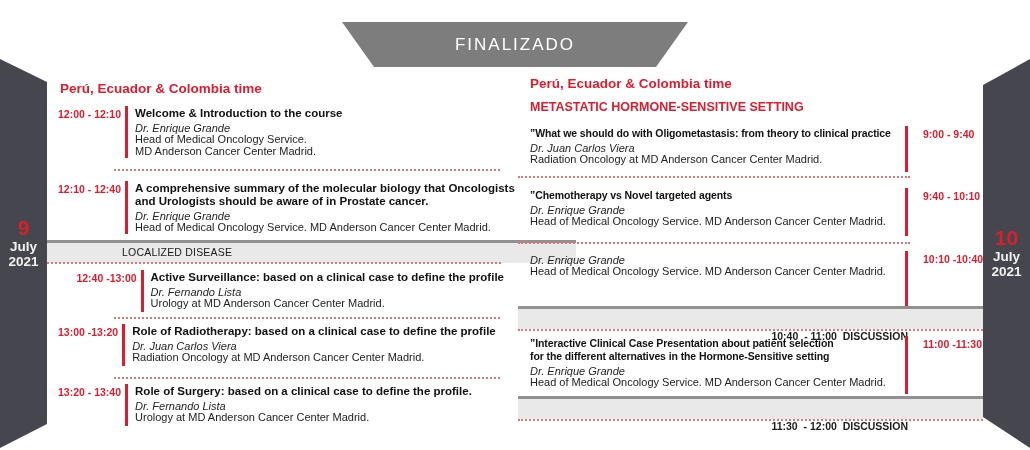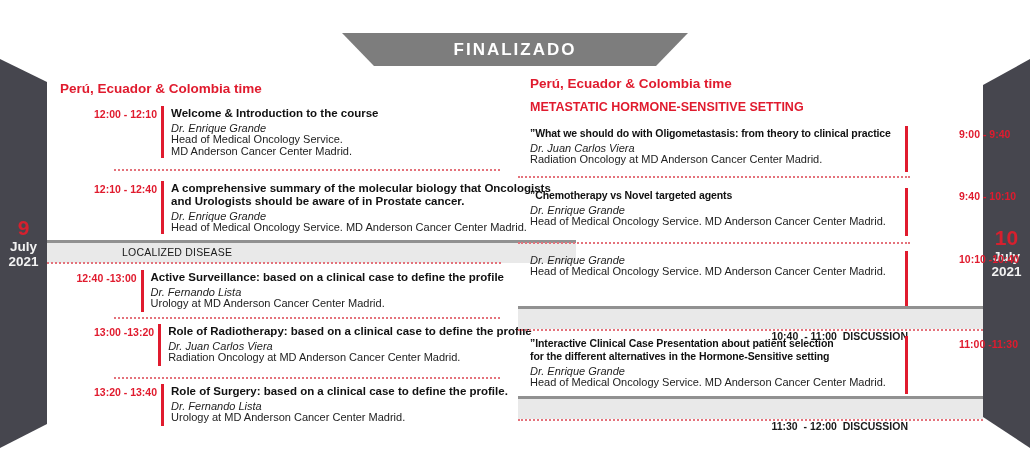--- a/index.html
+++ b/index.html
@@ -11,41 +11,41 @@
     --dot:#e4727b;
     --ink:#1a1a1a;
   }
   html,body{margin:0;padding:0;background:#fff;}
   .stage{
     position:relative;width:1030px;height:450px;background:#fff;overflow:hidden;
     font-family:"Liberation Sans", sans-serif;color:var(--ink);
   }
   
   .banner{
-    position:absolute;left:342px;top:33px;width:346px;height:33px;
+    position:absolute;left:342px;top:22px;width:346px;height:45px;
     background:var(--banner);
     clip-path:polygon(0 0,100% 0,calc(100% - 32px) 100%,32px 100%);
     display:flex;align-items:center;justify-content:center;
-    color:#fff;font-weight:bold;font-size:17px;letter-spacing:2px;
+    color:#fff;font-weight:normal;font-size:17px;letter-spacing:2px;
   }
   
   .panel{position:absolute;top:59px;width:47px;height:389px;background:var(--panel);}
   .panel.left{left:0;clip-path:polygon(0 0,100% 23px,100% 365px,0 100%);}
   .panel.right{left:983px;clip-path:polygon(0 26px,100% 0,100% 100%,0 358px);}
   .date{position:absolute;width:100%;text-align:center;line-height:15px;}
   .panel.left .date{top:158px;}
   .panel.right .date{top:168px;}
   .date .day{font-size:21px;line-height:22px;font-weight:bold;color:#d6202e;}
   .date .mo,.date .yr{font-size:13.5px;font-weight:bold;color:#f2f2f2;}
   
   .tz{position:absolute;color:var(--red);font-weight:bold;font-size:13.5px;white-space:pre;}
   .section-header{position:absolute;color:var(--red);font-weight:bold;font-size:12.5px;white-space:pre;}
   
   .item{position:absolute;display:flex;align-items:stretch;}
-  .item .time{color:var(--red);font-weight:bold;font-size:10.5px;padding-top:2px;white-space:pre;margin-left:36px;}
+  .item .time{color:var(--red);font-weight:bold;font-size:10.5px;padding-top:2px;white-space:pre;}
   .item .bar{width:3px;background:var(--red);flex:0 0 3px;}
   .item .content{padding-top:1px;}
   .title{font-weight:bold;font-size:11.5px;line-height:13px;color:#111;white-space:pre;}
   .r-col .title{font-size:10.5px;letter-spacing:-0.1px;}
   .speaker{font-style:italic;font-size:11px;line-height:12px;margin-top:2px;color:#222;white-space:pre;}
   .affil{font-size:11px;line-height:11.5px;color:#222;white-space:pre;}
   
   .l-item{left:58px;width:446px;}
   .l-item .time{flex:0 0 51px;text-align:right;margin-right:4px;}
   .l-item .content{padding-left:7px;}

